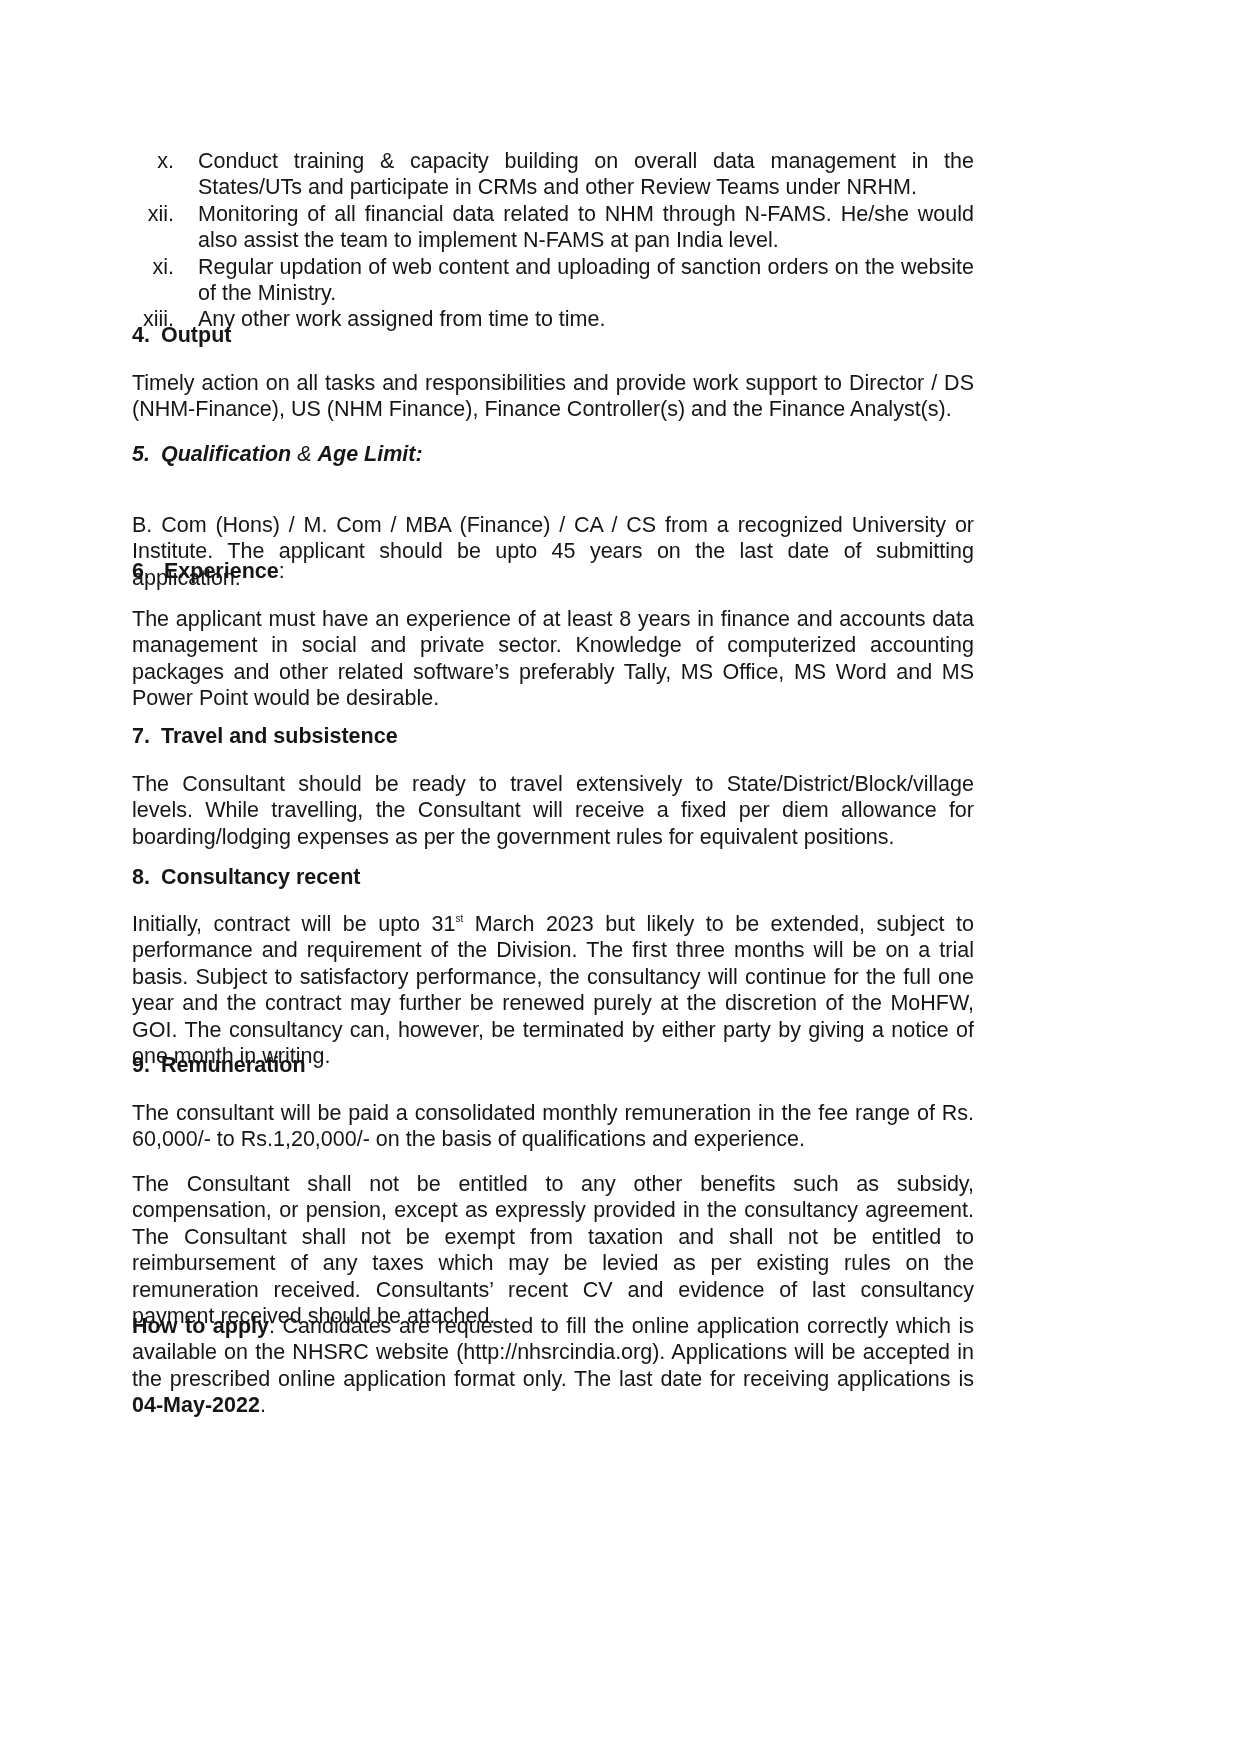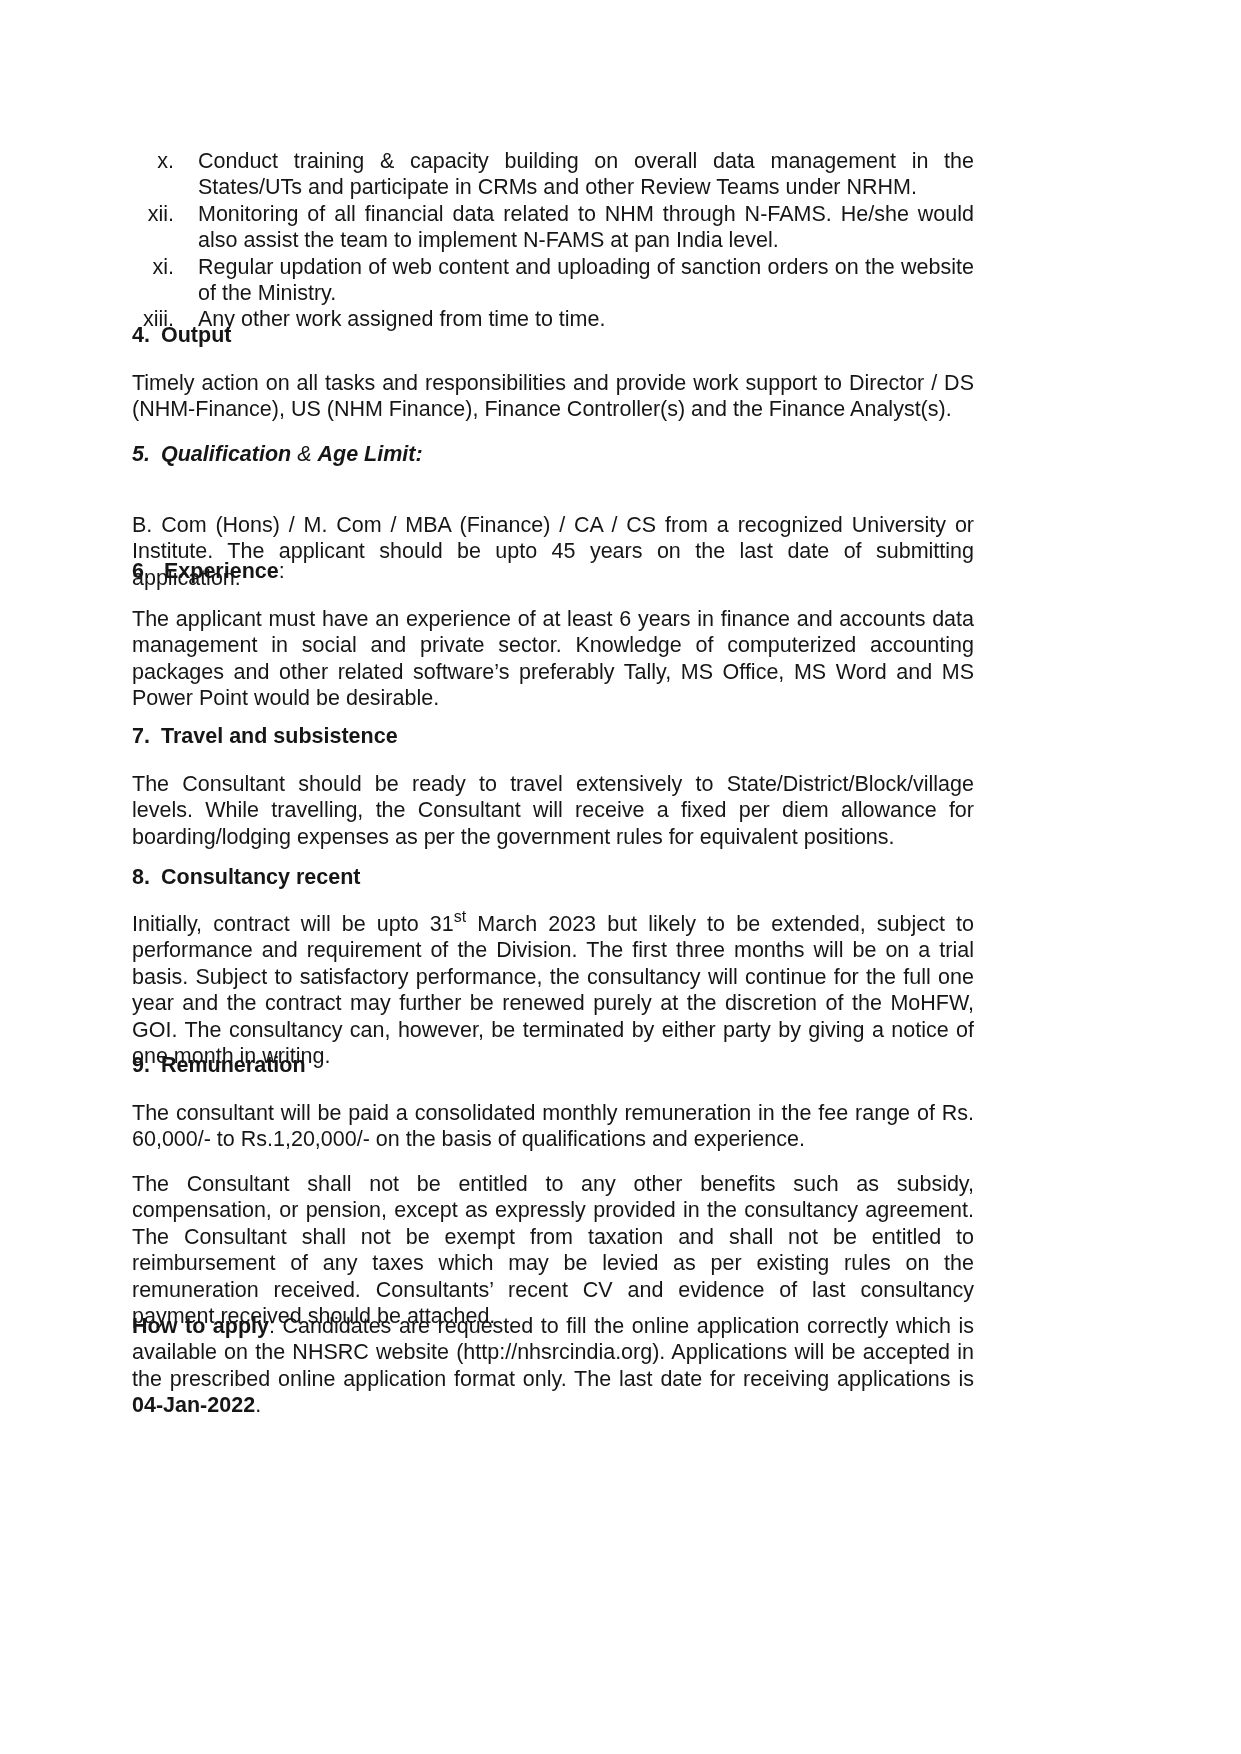--- a/index.html
+++ b/index.html
@@ -7,21 +7,21 @@
          font-family: "DejaVu Sans Condensed", "DejaVu Sans", "Liberation Sans", sans-serif; color: #111; }
   .page { position: absolute; left: 0; top: 0; width: 1241px; height: 1754px; }
   .txt { font-family: "Liberation Sans", "DejaVu Sans", sans-serif; font-size: 21.5px; line-height: 26.4px; color: #161616; letter-spacing: 0px; }
   .list { position: absolute; left: 132px; top: 148px; width: 842px; }
   .li { display: flex; }
   .li .num { width: 66px; text-align: right; padding-right: 24px; box-sizing: border-box; flex: none; }
   .li .body { flex: 1; text-align: justify; }
   .h { position: absolute; left: 132px; font-weight: bold; font-size: 21.5px; }
   .h .n { display: inline-block; width: 29px; }
   .p { position: absolute; left: 132px; width: 842px; text-align: justify; }
-  sup { font-size: 16px; line-height: 0; vertical-align: 9px; }
+  sup { font-size: 10px; line-height: 0; vertical-align: 9px; }
   b { font-weight: bold; }
 </style>
 </head>
 <body>
 
 <div class="page">
 
   <div class="list txt">
     <div class="li">
       <span class="num">x.</span>
@@ -47,33 +47,33 @@
   <div class="p txt" style="top:370px;">Timely action on all tasks and responsibilities and provide work support to Director / DS (NHM-Finance), US (NHM Finance), Finance Controller(s) and the Finance Analyst(s).</div>
 
   <div class="h txt" style="top:441px;font-style:italic;">
     <span class="n">5.</span><span>Qualification</span><span style="font-weight:normal"> &amp; </span><span>Age Limit:</span>
   </div>
   <div class="p txt" style="top:488px;margin-top:24px;">B. Com (Hons) / M. Com / MBA (Finance) / CA / CS from a recognized University or Institute. The applicant should be upto 45 years on the last date of submitting application.</div>
 
   <div class="h txt" style="top:558px;">
     <span>6</span><span style="font-weight:normal">.</span><span style="display:inline-block;width:14px"></span><span>Experience</span><span style="font-weight:normal">:</span>
   </div>
-  <div class="p txt" style="top:606px;">The applicant must have an experience of at least 6 years in finance and accounts data management in social and private sector. Knowledge of computerized accounting packages and other related software’s preferably Tally, MS Office, MS Word and MS Power Point would be desirable.</div>
+  <div class="p txt" style="top:606px;">The applicant must have an experience of at least 8 years in finance and accounts data management in social and private sector. Knowledge of computerized accounting packages and other related software’s preferably Tally, MS Office, MS Word and MS Power Point would be desirable.</div>
 
   <div class="h txt" style="top:723px;">
     <span class="n">7.</span><span>Travel and subsistence</span>
   </div>
   <div class="p txt" style="top:771px;">The Consultant should be ready to travel extensively to State/District/Block/village levels.  While travelling, the Consultant will receive a fixed per diem allowance for boarding/lodging expenses as per the government rules for equivalent positions.</div>
 
   <div class="h txt" style="top:864px;">
     <span class="n">8.</span><span>Consultancy recent</span>
   </div>
   <div class="p txt" style="top:911px;"><span>Initially, contract will be upto 31</span><sup>st</sup><span> March 2023 but likely to be extended, subject to performance and requirement of the Division. The first three months will be on a trial basis.  Subject to satisfactory performance, the consultancy will continue for the full one year and the contract may further be renewed purely at the discretion of the MoHFW, GOI. The consultancy can, however, be terminated by either party by giving a notice of one month in writing.</span></div>
 
   <div class="h txt" style="top:1052px;">
     <span class="n">9.</span><span>Remuneration</span>
   </div>
   <div class="p txt" style="top:1100px;">The consultant will be paid a consolidated monthly remuneration in the fee range of Rs. 60,000/- to Rs.1,20,000/- on the basis of qualifications and experience.</div>
   <div class="p txt" style="top:1171px;">The Consultant shall not be entitled to any other benefits such as subsidy, compensation, or pension, except as expressly provided in the consultancy agreement.  The Consultant shall not be exempt from taxation and shall not be entitled to reimbursement of any taxes which may be levied as per existing rules on the remuneration received.  Consultants’ recent CV and evidence of last consultancy payment received should be attached.</div>
 
-  <div class="p txt" style="top:1313px;"><b>How to apply</b><span>: Candidates are requested to fill the online application correctly which is available on the NHSRC website (http://nhsrcindia.org). Applications will be accepted in the prescribed online application format only. The last date for receiving applications is </span><b>04-Jan-2022</b><span>.</span></div>
+  <div class="p txt" style="top:1313px;"><b>How to apply</b><span>: Candidates are requested to fill the online application correctly which is available on the NHSRC website (http://nhsrcindia.org). Applications will be accepted in the prescribed online application format only. The last date for receiving applications is </span><b>04-May-2022</b><span>.</span></div>
 
 </div>
 
 </body></html>

